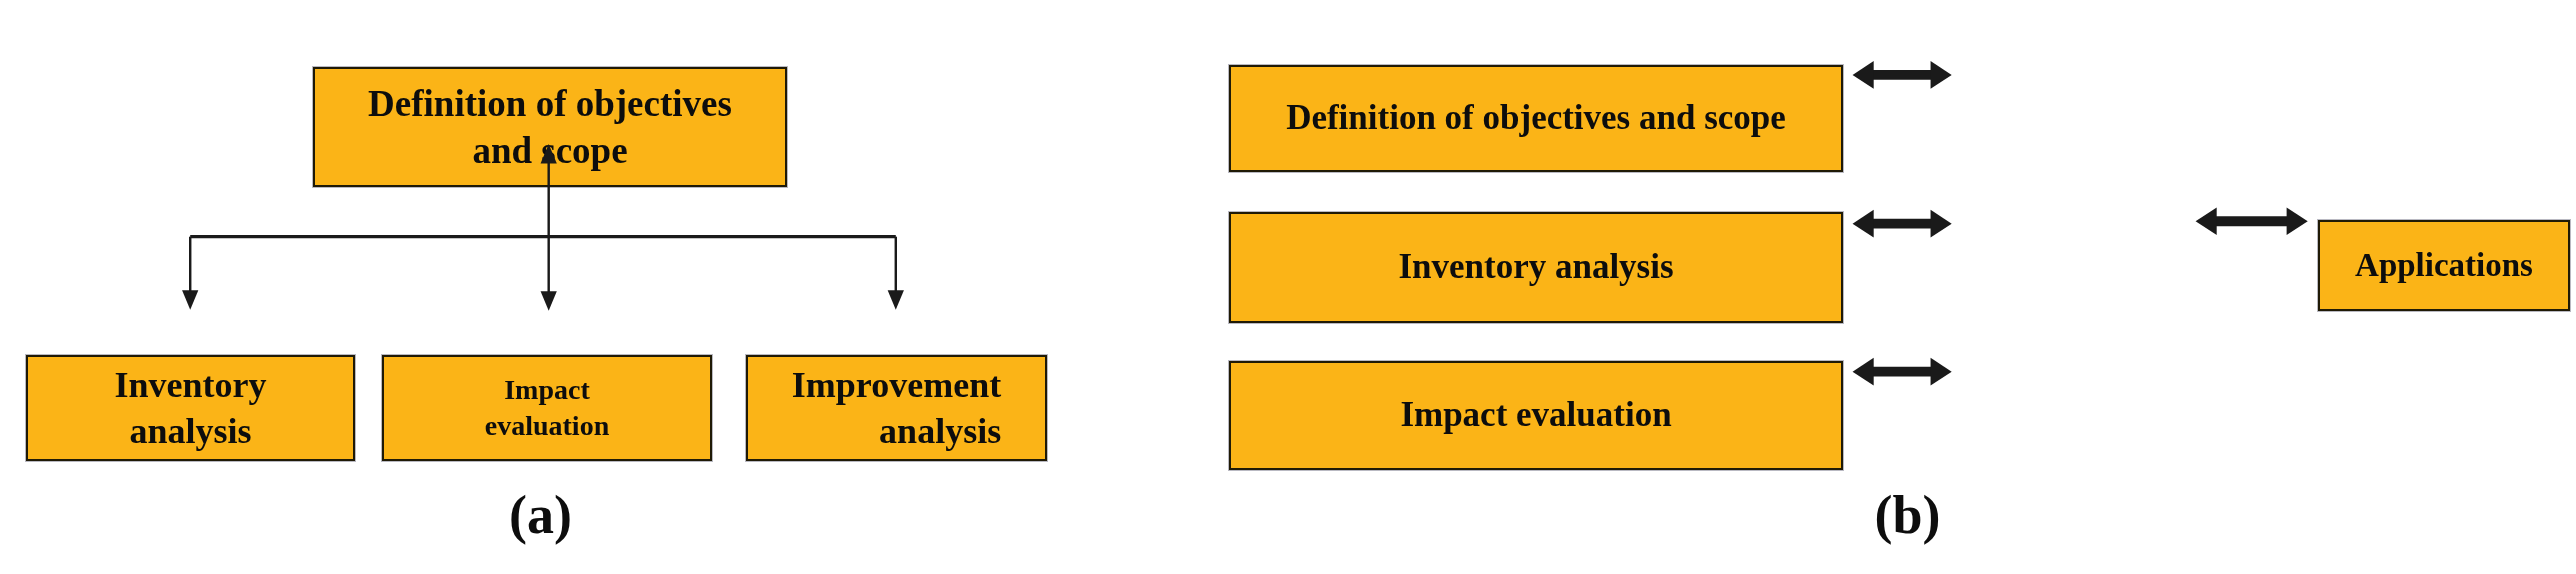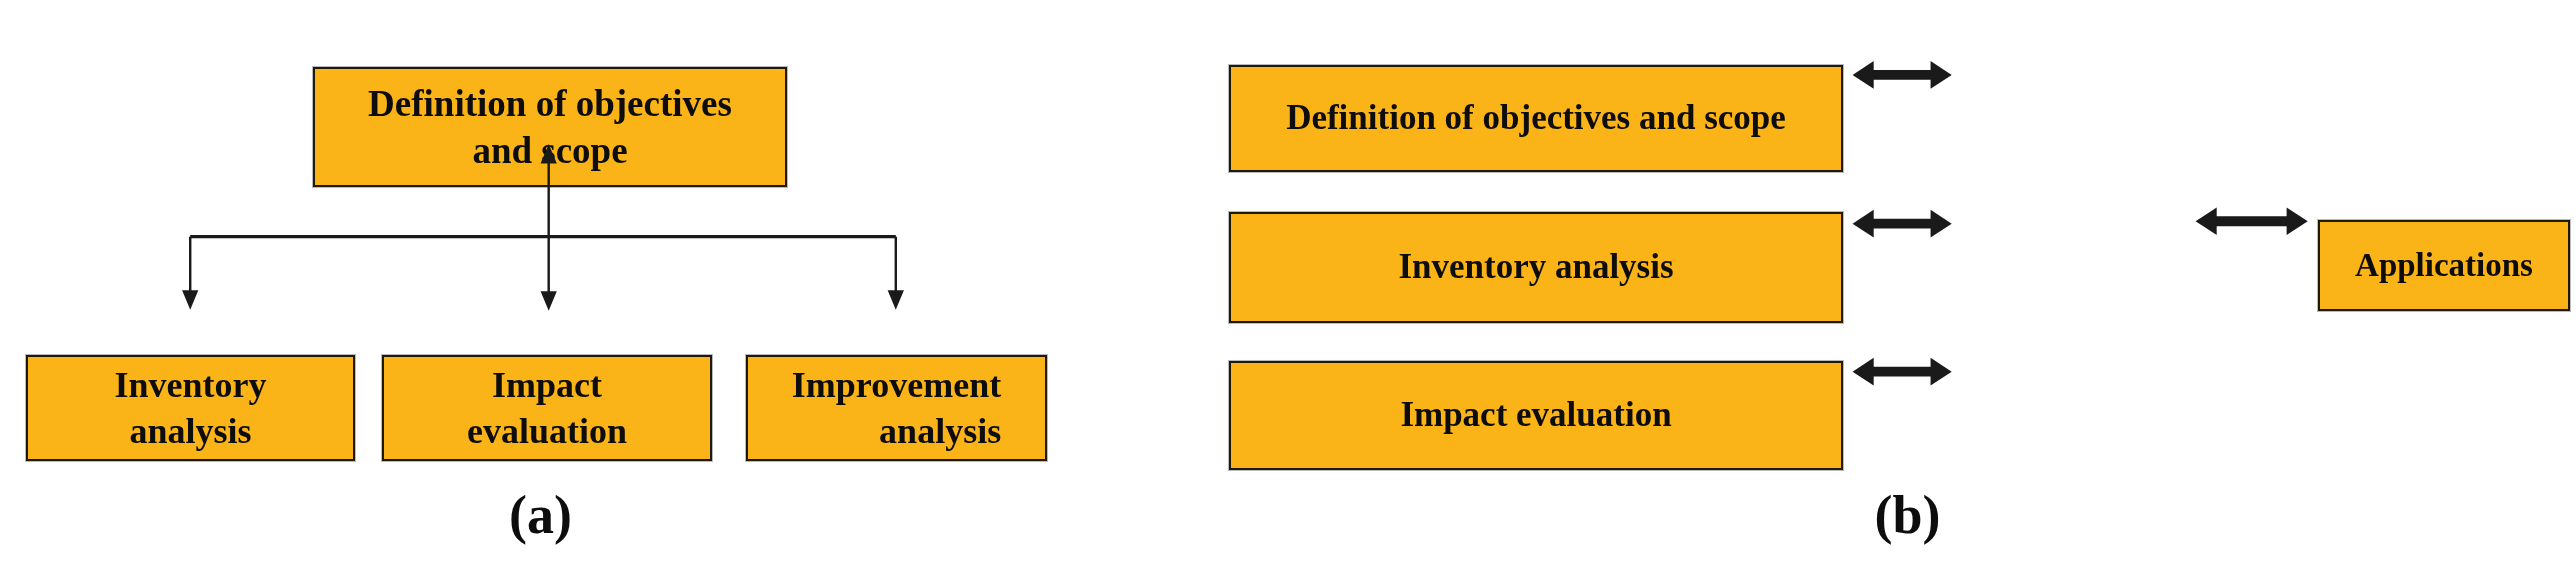--- a/index.html
+++ b/index.html
@@ -39,21 +39,21 @@
     text-align: center;
     color: var(--text);
     font-weight: bold;
     white-space: pre-line;
     line-height: 1.28;
     margin-top: 44px;
   }
   
   .a-def  { left: 313px; top: 23px;  width: 474px; height: 120px; font-size: 37px; }
   .a-inv  { left: 26px;  top: 311px; width: 329px; height: 106px; font-size: 36px; text-align: center; }
-  .a-imp  { left: 382px; top: 311px; width: 330px; height: 106px; font-size: 36px; }
+  .a-imp  { left: 382px; top: 311px; width: 330px; height: 106px; font-size: 28px; }
   .a-impr { left: 746px; top: 311px; width: 301px; height: 106px; font-size: 36px; text-align: right; }
   
   .b-def  { left: 1229px; top: 21px;  width: 614px; height: 107px; font-size: 35px; }
   .b-inv  { left: 1229px; top: 168px; width: 614px; height: 111px; font-size: 35px; }
   .b-imp  { left: 1229px; top: 317px; width: 614px; height: 109px; font-size: 35px; }
   .b-expl { left: 1959px; top: 45px;  width: 226px; height: 353px; font-size: 32px; line-height: 1.45; }
   .b-app  { left: 2318px; top: 176px; width: 252px; height: 91px; font-size: 33px; text-align: right; }
   .panel-label {
     position: absolute;
     top: 484px;

